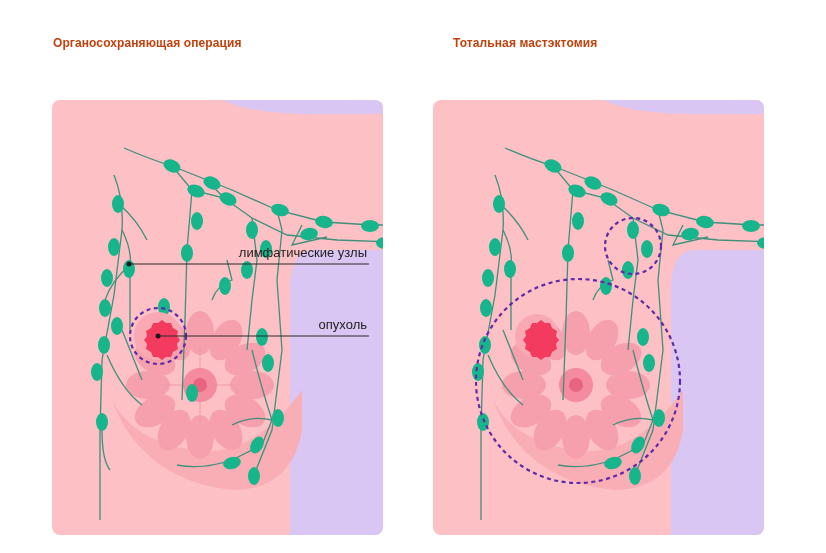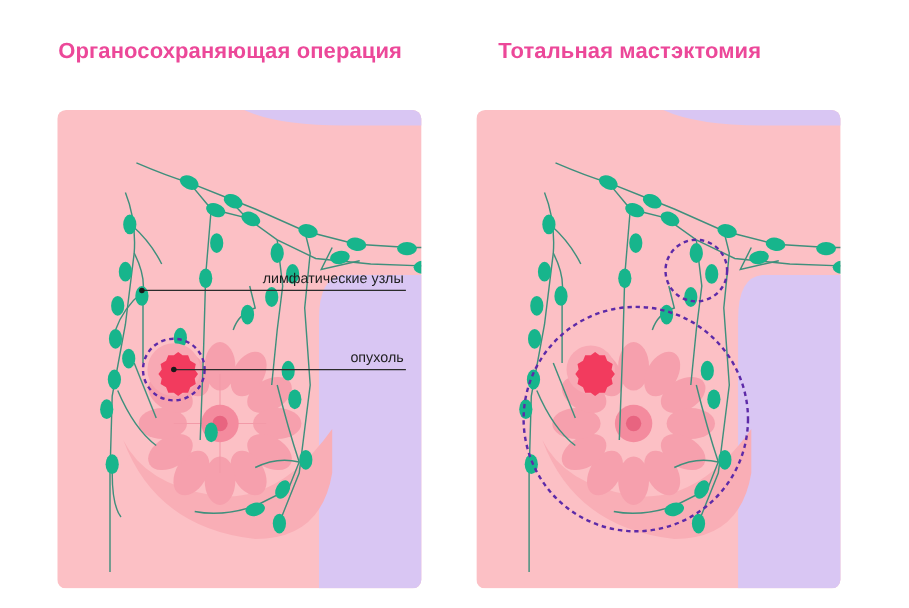--- a/index.html
+++ b/index.html
@@ -1,17 +1,17 @@
 <!DOCTYPE html>
 <html><head>
 <meta charset="utf-8">
 <style>
   html, body { margin: 0; padding: 0; background: #ffffff; }
   body { width: 826px; height: 553px; position: relative; overflow: hidden; font-family: "Liberation Sans", "DejaVu Sans", sans-serif; }
-  .title { position: absolute; top: 36px; font-size: 20px; font-weight: 700; color: #ec4899; letter-spacing: 0.1px; }
+  .title { position: absolute; top: 36px; font-size: 12px; font-weight: 700; color: #c2410c; letter-spacing: 0.1px; }
   .title.left { left: 53px; }
   .title.right { left: 453px; }
   .panel { position: absolute; top: 100px; width: 331px; height: 435px; border-radius: 8px; overflow: hidden; }
   .panel.left { left: 52px; }
   .panel.right { left: 433px; }
   .panel svg { display: block; }
   .lbl { font-family: "Liberation Sans", "DejaVu Sans", sans-serif; font-size: 13px; fill: #1e1e1e; }
 </style>
 </head>
 <body>

